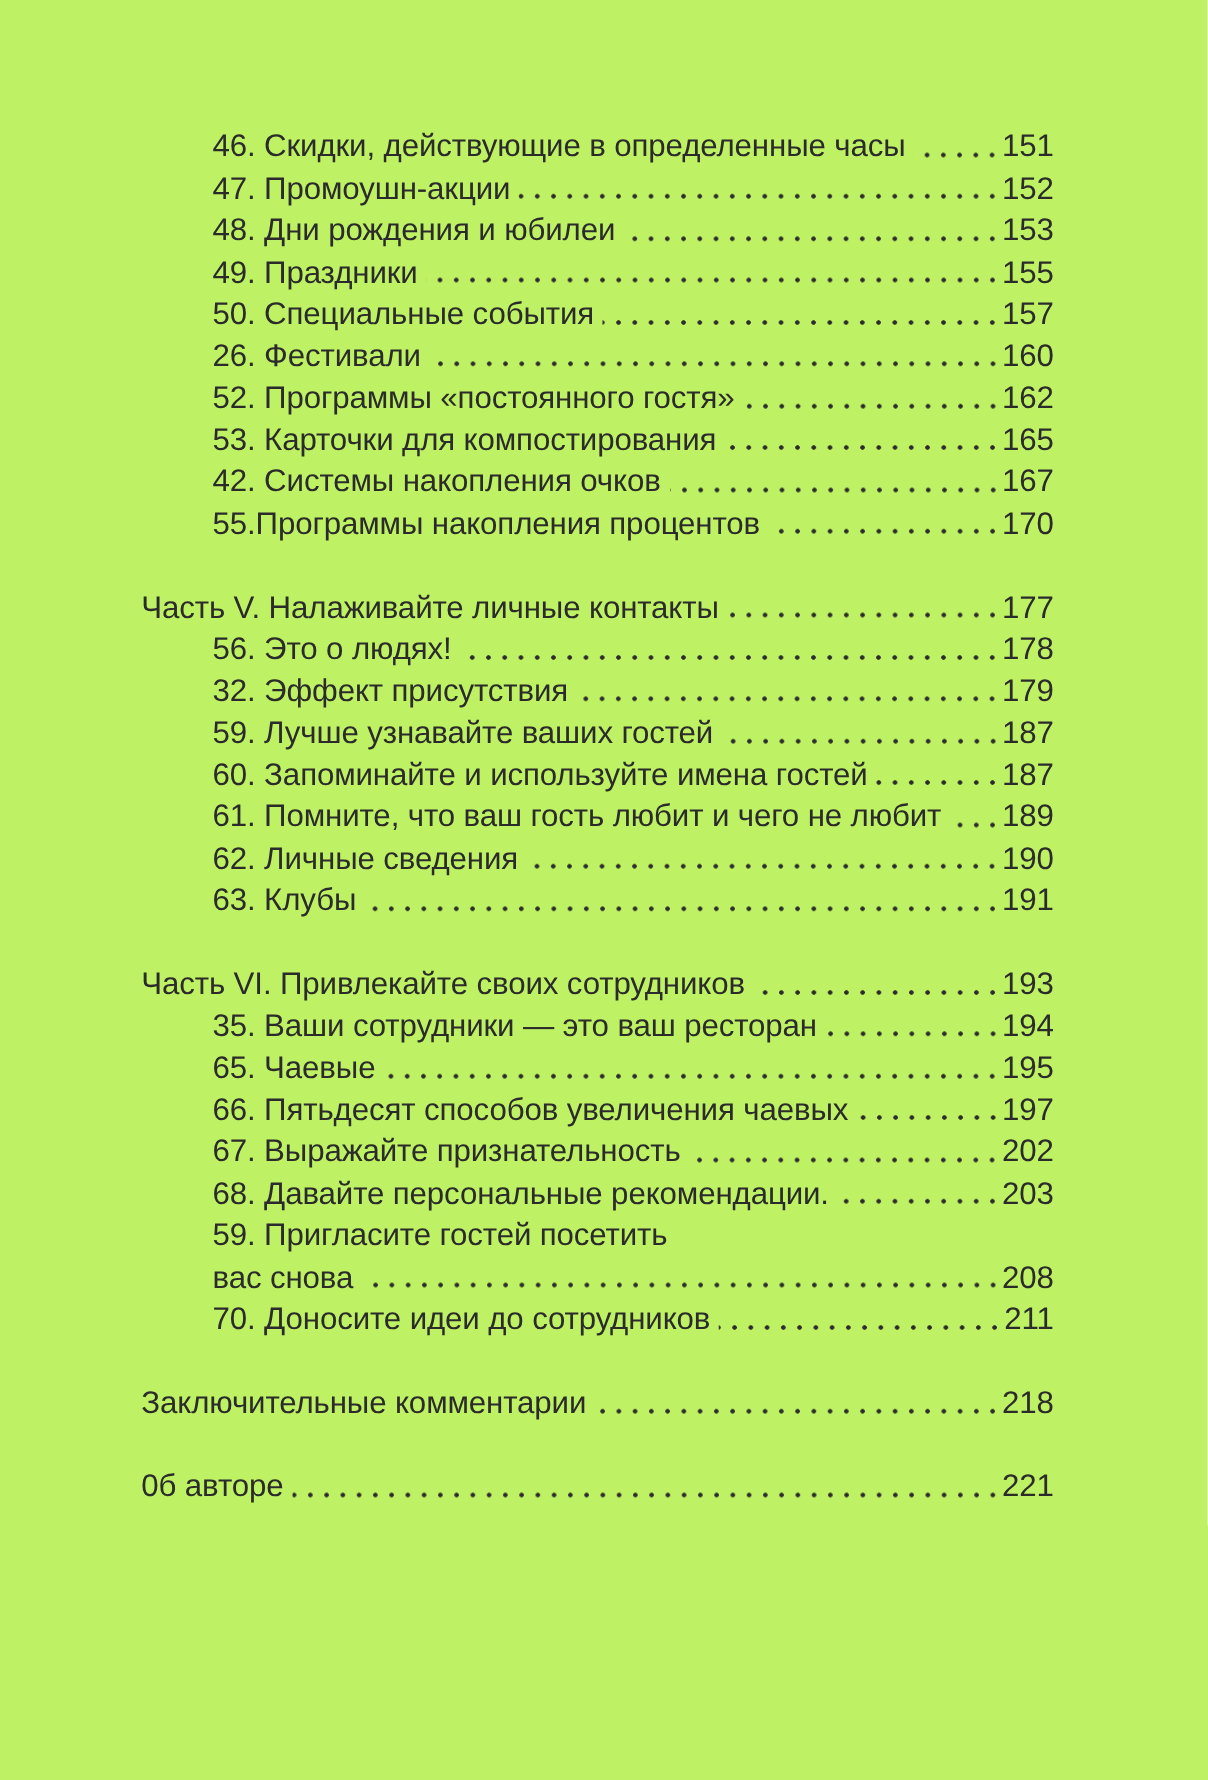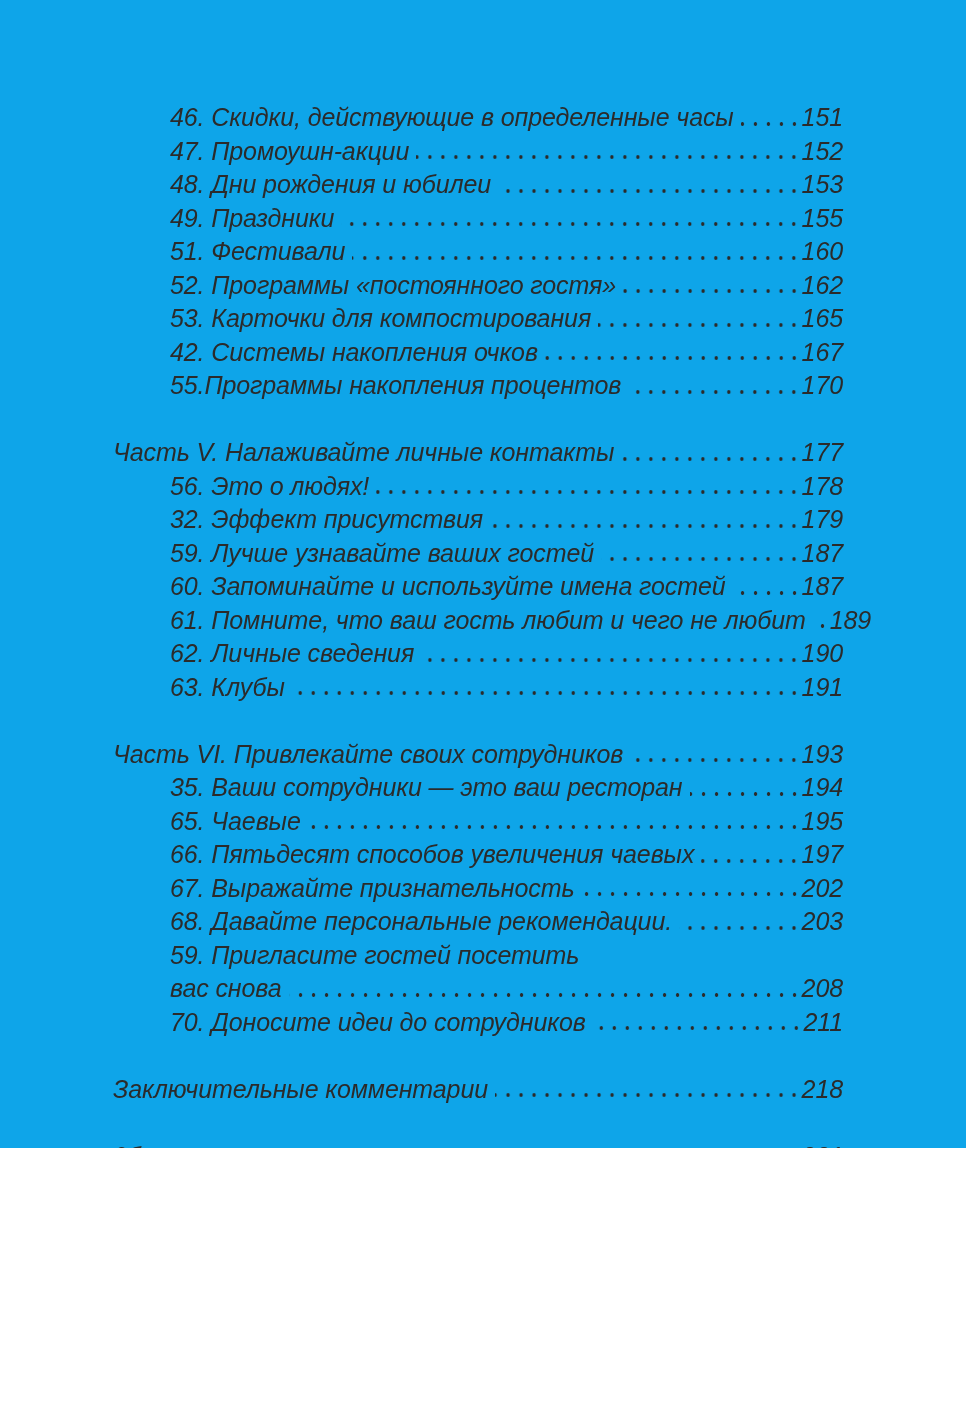--- a/index.html
+++ b/index.html
@@ -4,24 +4,23 @@
 <style>
   * { margin: 0; padding: 0; box-sizing: border-box; }
   html, body {
     width: 966px;
     height: 1424px;
     font-family: "Liberation Sans", sans-serif;
   }
   .page {
     position: relative;
     width: 966px;
-    height: 1148px;
-    background: #0ea5e9;
+    height: 1424px;
+    background: #bef264;
     overflow: hidden;
-    font-style: italic;
   }
   .toc {
     position: absolute;
     left: 113px;
     top: 101px;
     width: 730px;
     font-size: 25px;
     line-height: 33.5px;
     color: #2b2b2b;
     letter-spacing: -0.1px;
@@ -64,21 +63,26 @@
         <span class="title">48. Дни рождения и юбилеи</span>
         <span class="leader"></span>
         <span class="pagenum">153</span>
       </div>
       <div class="row chapter">
         <span class="title">49. Праздники</span>
         <span class="leader"></span>
         <span class="pagenum">155</span>
       </div>
       <div class="row chapter">
-        <span class="title">51. Фестивали</span>
+        <span class="title">50. Специальные события</span>
+        <span class="leader"></span>
+        <span class="pagenum">157</span>
+      </div>
+      <div class="row chapter">
+        <span class="title">26. Фестивали</span>
         <span class="leader"></span>
         <span class="pagenum">160</span>
       </div>
       <div class="row chapter">
         <span class="title">52. Программы «постоянного гостя»</span>
         <span class="leader"></span>
         <span class="pagenum">162</span>
       </div>
       <div class="row chapter">
         <span class="title">53. Карточки для компостирования</span>

